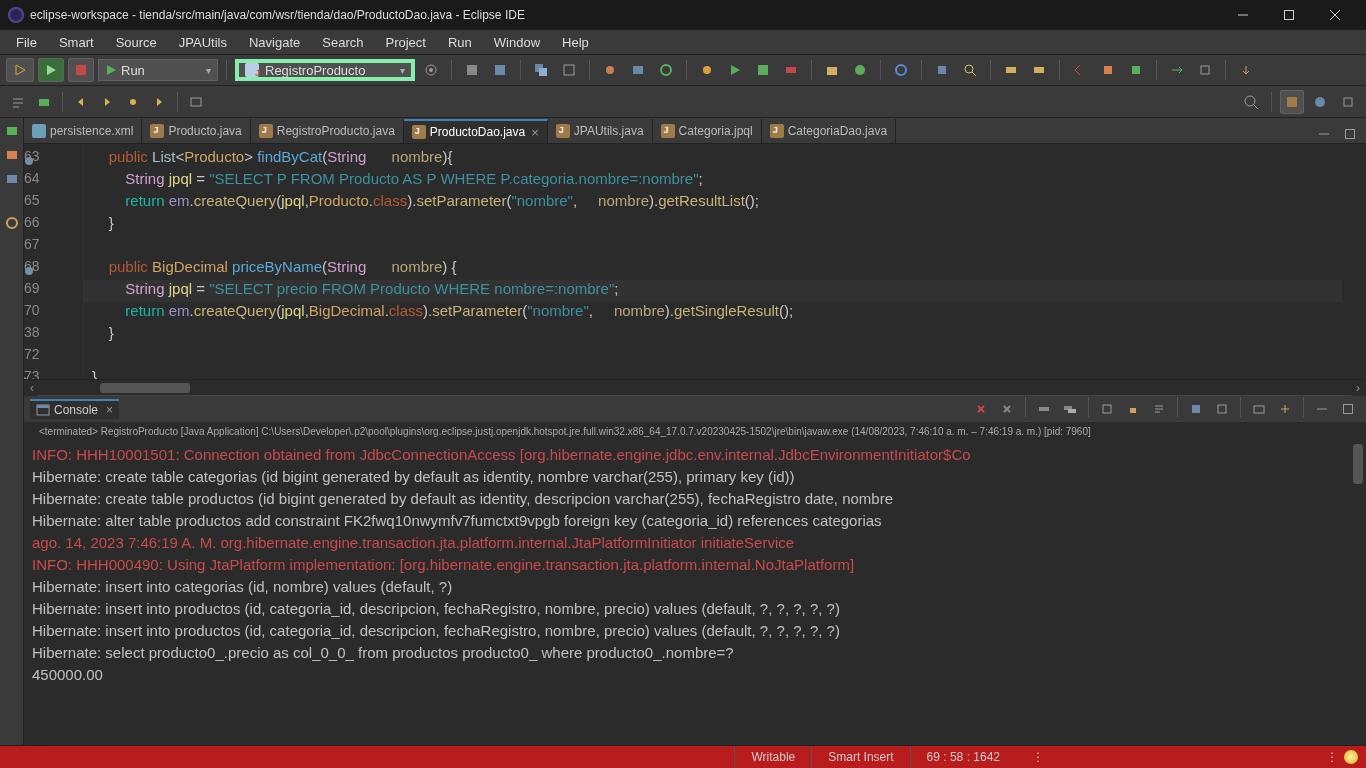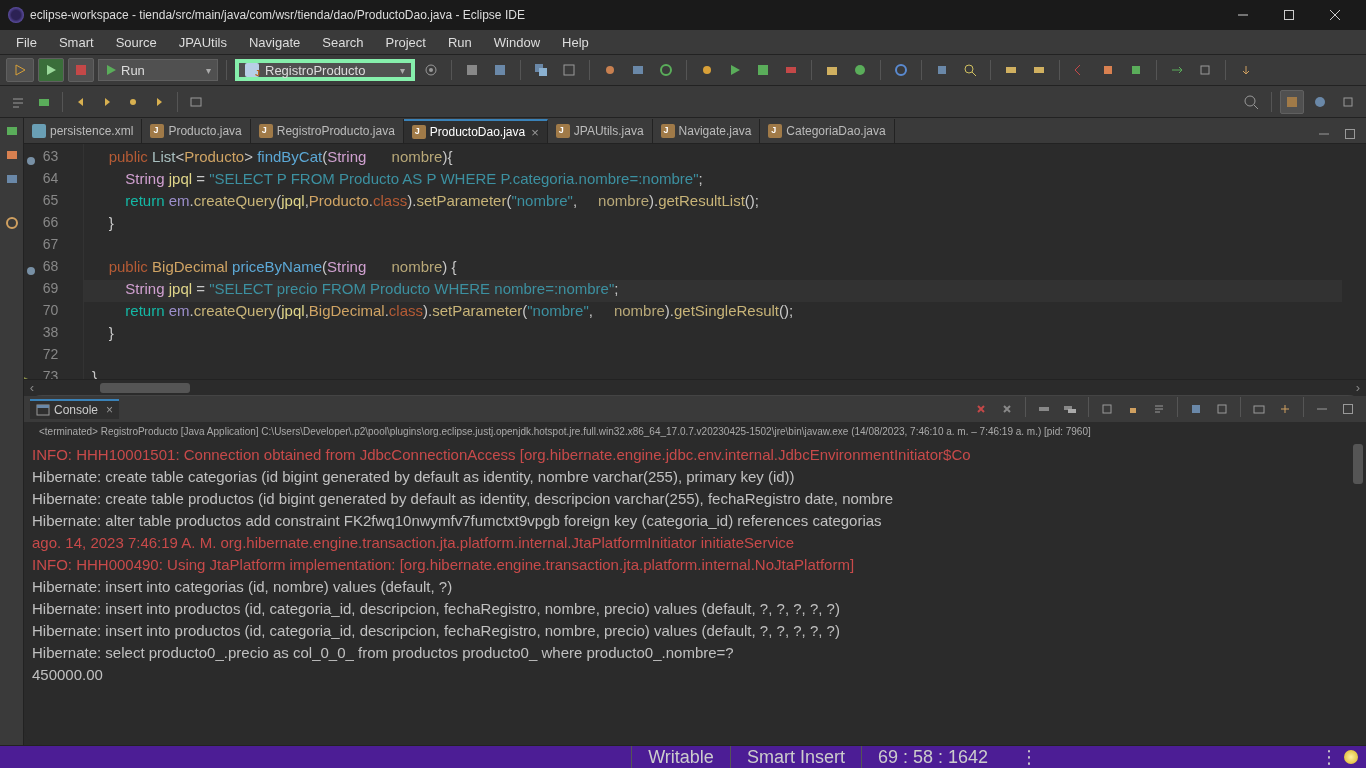--- a/index.html
+++ b/index.html
@@ -30,21 +30,21 @@
 .etab { height:24px; padding:0 8px; display:flex; align-items:center; gap:4px; color:#bbb; font-size:12px; border-right:1px solid #222; }
 .etab.active { background:#2f2f2f; color:#fff; border-top:2px solid #3a82b8; }
 .etab .file-icon { width:14px; height:14px; border-radius:2px; }
 .file-icon.xml { background:#6a9fb5; }
 .file-icon.java { background:#a07a48; position:relative; }
 .file-icon.java::after { content:"J"; color:#fff; font-size:9px; font-weight:bold; position:absolute; left:3px; top:1px; }
 .etab .close { font-size:13px; color:#999; margin-left:2px; }
 .editor-tabs .tab-ctrl { position:absolute; right:4px; top:4px; display:flex; gap:2px; }
 .editor-body { flex:1; display:flex; background:#2b2b2b; overflow:hidden; position:relative; }
 .gutter { width:60px; background:#2b2b2b; border-right:1px solid #333; font-family:Consolas,monospace; font-size:14px; color:#888; padding-top:4px; }
-.gutter .gline { height:22px; padding-right:6px; text-align:center; position:relative; }
+.gutter .gline { height:22px; padding-right:6px; text-align:left; position:relative; }
 .gutter .gline .marker { position:absolute; right:46px; top:4px; width:12px; height:12px; }
 .code { flex:1; font-family:Consolas,monospace; font-size:15px; padding-top:4px; overflow:auto; }
 .code .line { height:22px; white-space:pre; padding-left:8px; }
 .code .line.hl { background:#323232; } 
 .kw-public { color:#b55b35; }
 .kw-return { color:#14b8a6; }
 .type-list { color:#a8c0c0; }
 .type-prod { color:#d0a464; }
 .type-big { color:#d0a464; }
 .type-string { color:#d0a0d0; }
@@ -63,21 +63,21 @@
 .console-wrap { border-top:1px solid #444; background:#2b2b2b; display:flex; flex-direction:column; }
 .console-header { height:26px; background:#3a3a3a; display:flex; align-items:center; padding:0 6px; gap:6px; position:relative; }
 .console-header .c-label { display:flex; align-items:center; gap:4px; font-size:12px; background:#2f2f2f; padding:2px 6px; border-top:2px solid #3a82b8; }
 .console-header .c-tools { margin-left:auto; display:flex; gap:2px; }
 .console-status { height:18px; background:#2b2b2b; display:flex; align-items:center; padding:0 15px; font-size:10px; color:#aaa; white-space:nowrap; overflow:hidden; }
 .console-body { flex:1; font-family:Consolas,monospace; font-size:15px; padding:4px 8px; overflow:hidden; line-height:22px; color:#c0c0c0; position:relative; }
 .console-body .red { color:#c84a4a; }
 .console-body::after { content:""; position:absolute; right:2px; top:2px; bottom:2px; width:12px; }
 .console-sb { position:absolute; right:3px; top:4px; width:10px; height:40px; background:#555; border-radius:3px; }
 .console-sb-up { position:absolute; right:3px; top:-2px; color:#888; font-size:10px; }
-.statusbar { height:23px; background:#4c1d95; border-top:1px solid #222; display:flex; align-items:center; font-size:18px; color:#ccc; }
+.statusbar { height:23px; background:#b91c1c; border-top:1px solid #222; display:flex; align-items:center; font-size:12px; color:#ccc; }
 .statusbar .cell { padding:0 16px; border-left:1px solid #555; height:100%; display:flex; align-items:center; }
 .statusbar .spacer { flex:1; }
 .statusbar .bulb { width:14px; height:14px; background:radial-gradient(circle,#fff0a0,#d8b020); border-radius:50%; margin-right:8px; }
 svg { display:block; }
 .right-strip { width:24px; background:#2b2b2b; }
 </style>
 </head>
 <body>
 
 <div class="titlebar">
@@ -391,21 +391,21 @@
           <span class="file-icon java"></span>
           <span>ProductoDao.java</span>
           <span class="close">×</span>
         </div>
       <div class="etab">
           <span class="file-icon java"></span>
           <span>JPAUtils.java</span>
         </div>
       <div class="etab">
           <span class="file-icon java"></span>
-          <span>Navigate.java</span>
+          <span>Categoria.jpql</span>
         </div>
       <div class="etab">
           <span class="file-icon java"></span>
           <span>CategoriaDao.java</span>
         </div>
       <div class="tab-ctrl">
         <div class="tbar-btn">
             <svg width="10" height="10">
               <line x1="0" y1="5" x2="10" y2="5" stroke="#999"></line>
             </svg>

